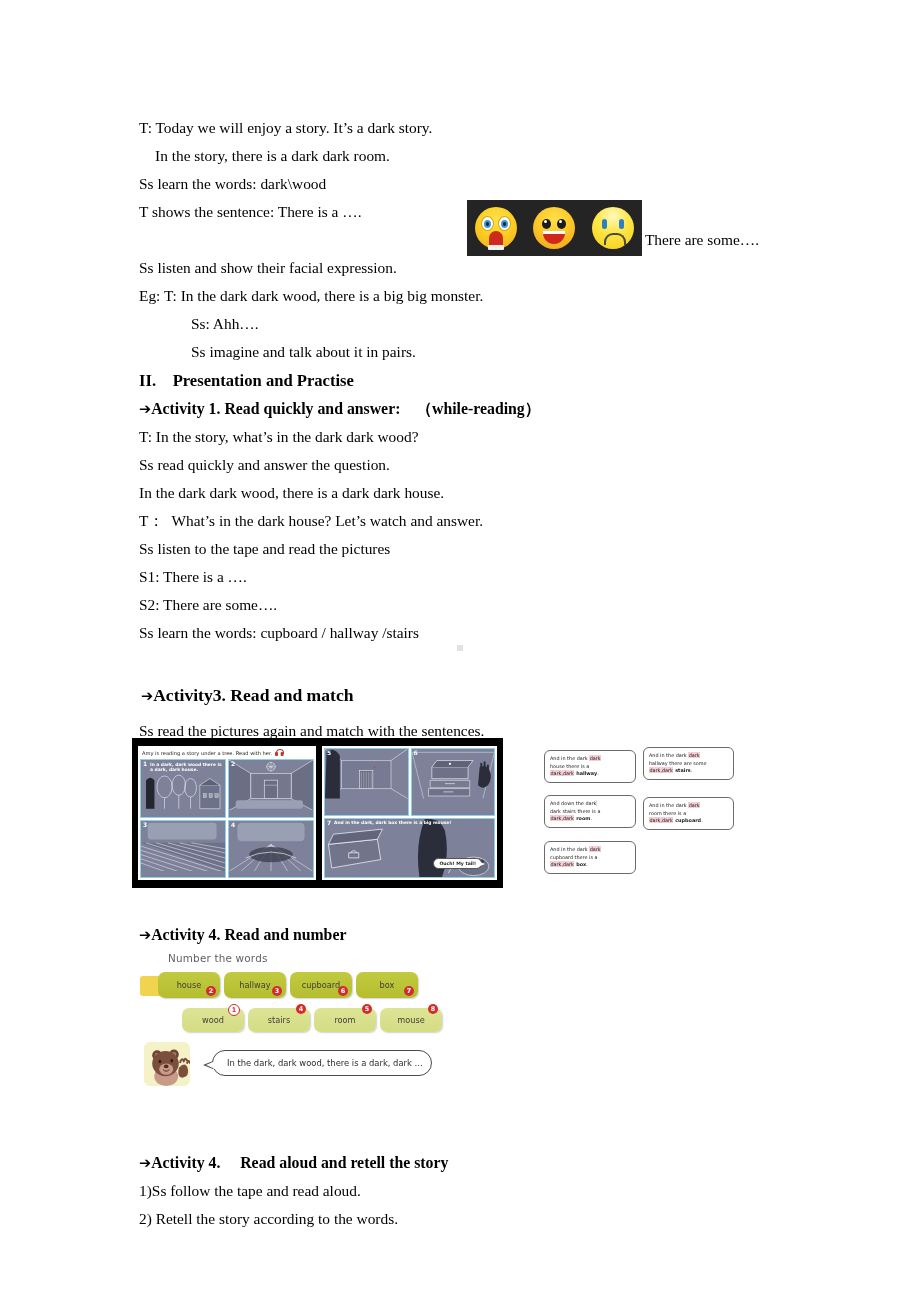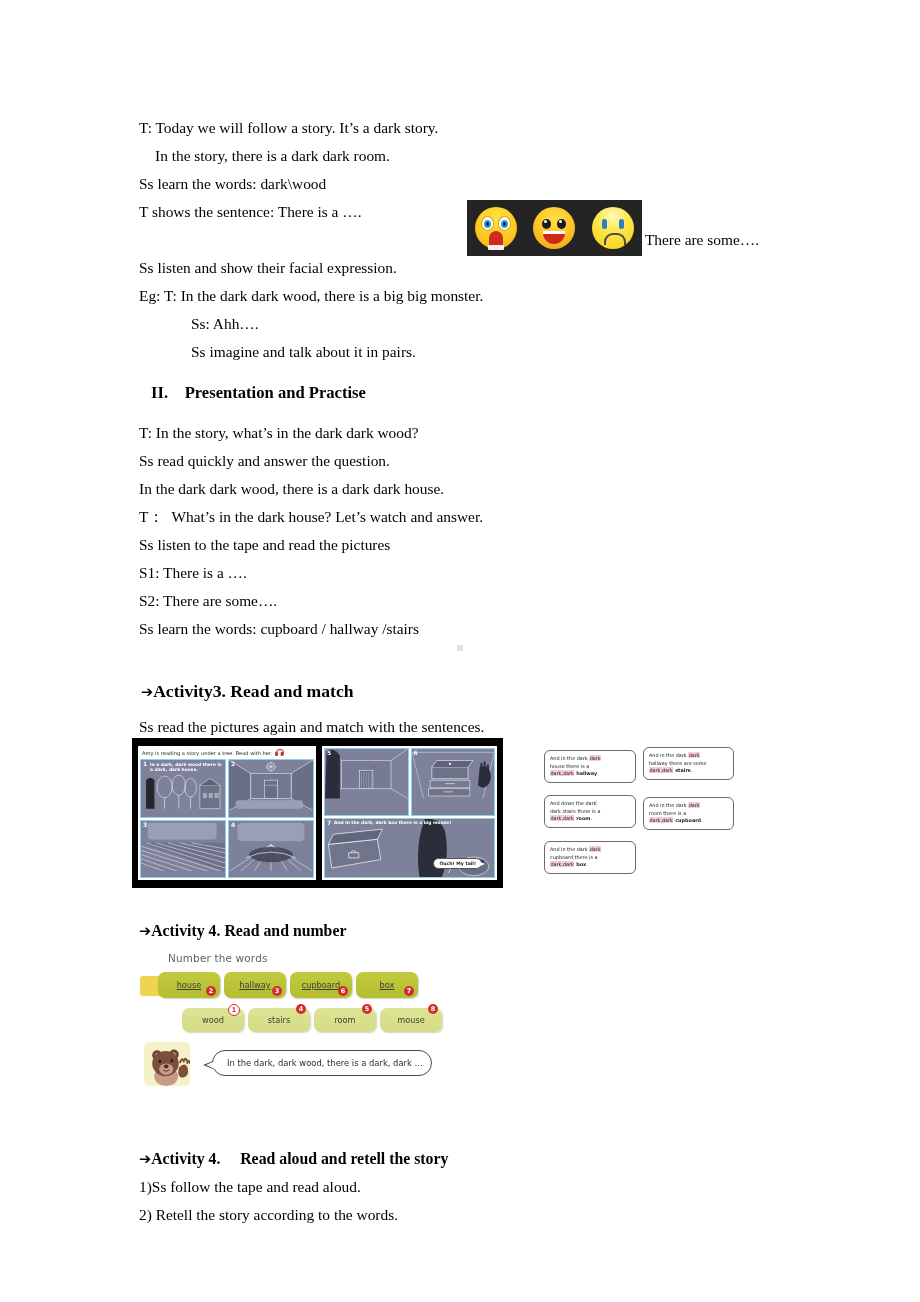--- a/index.html
+++ b/index.html
@@ -31,21 +31,21 @@
   p.line {
     margin: 0;
     font-size: 15.4px;
     line-height: 28px;
     white-space: pre;
   }
   p.indent1 { padding-left: 16px; }
   p.indent2 { padding-left: 52px; }
   p.indent3 { padding-left: 148px; text-align: right; }
   h2.section {
-    margin: 12px;
+    margin: 0;
     font-size: 16.6px;
     line-height: 29px;
     font-weight: bold;
     white-space: pre;
   }
   h3.activity {
     margin: 0;
     font-size: 15.8px;
     line-height: 28px;
     font-weight: bold;
@@ -413,21 +413,21 @@
     font-family: "DejaVu Sans", sans-serif;
     font-size: 8.2px;
     color: #3e3f3a;
     display: flex;
     align-items: center;
     justify-content: center;
     box-shadow: 1px 1px 1.5px rgba(0,0,0,0.18);
   }
   .row1 .chip {
     background: linear-gradient(#c2cb3f, #b4be30);
-    width: 62px; height: 26px; text-decoration: underline;
+    width: 62px; height: 26px;
   }
   .row2 .chip {
     background: linear-gradient(#dde495, #d4dc84);
     width: 62px; height: 24px;
   }
   .chip .badge {
     position: absolute;
     font-family: "DejaVu Sans", sans-serif;
     font-weight: bold;
     font-size: 6.4px;
@@ -510,32 +510,33 @@
     background: #e2e2e2;
   }
 </style>
 </head>
 <body>
 
 <div class="page">
 
   <div class="body-col">
 
-    <p class="line">T: Today we will follow a story. It’s a dark story.</p>
+    <p class="line">T: Today we will enjoy a story. It’s a dark story.</p>
     <p class="line indent1">In the story, there is a dark dark room.</p>
     <p class="line">Ss learn the words: dark\wood</p>
     <p class="line">T shows the sentence: There is a ….</p>
     <p class="line indent3">There are some….</p>
     <p class="line">Ss listen and show their facial expression.</p>
     <p class="line">Eg: T: In the dark dark wood, there is a big big monster.</p>
     <p class="line indent2">Ss: Ahh….</p>
     <p class="line indent2">Ss imagine and talk about it in pairs.</p>
 
     <h2 class="section">II. Presentation and Practise</h2>
 
+    <h3 class="activity"><span class="arrow">➔</span><span>Activity 1. Read quickly and answer: （while-reading）</span></h3>
     <p class="line">T: In the story, what’s in the dark dark wood?</p>
     <p class="line">Ss read quickly and answer the question.</p>
     <p class="line">In the dark dark wood, there is a dark dark house.</p>
 
     <p class="line">T： What’s in the dark house? Let’s watch and answer.</p>
     <p class="line">Ss listen to the tape and read the pictures</p>
     <p class="line">S1: There is a ….</p>
     <p class="line">S2: There are some….</p>
     <p class="line">Ss learn the words: cupboard / hallway /stairs</p>
 

